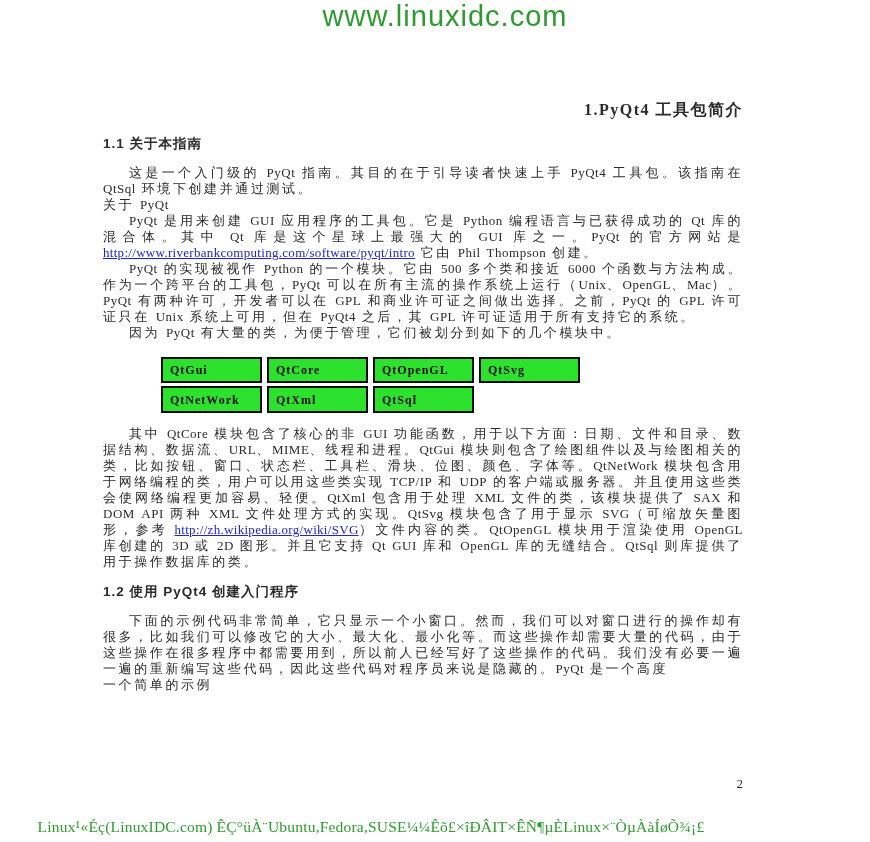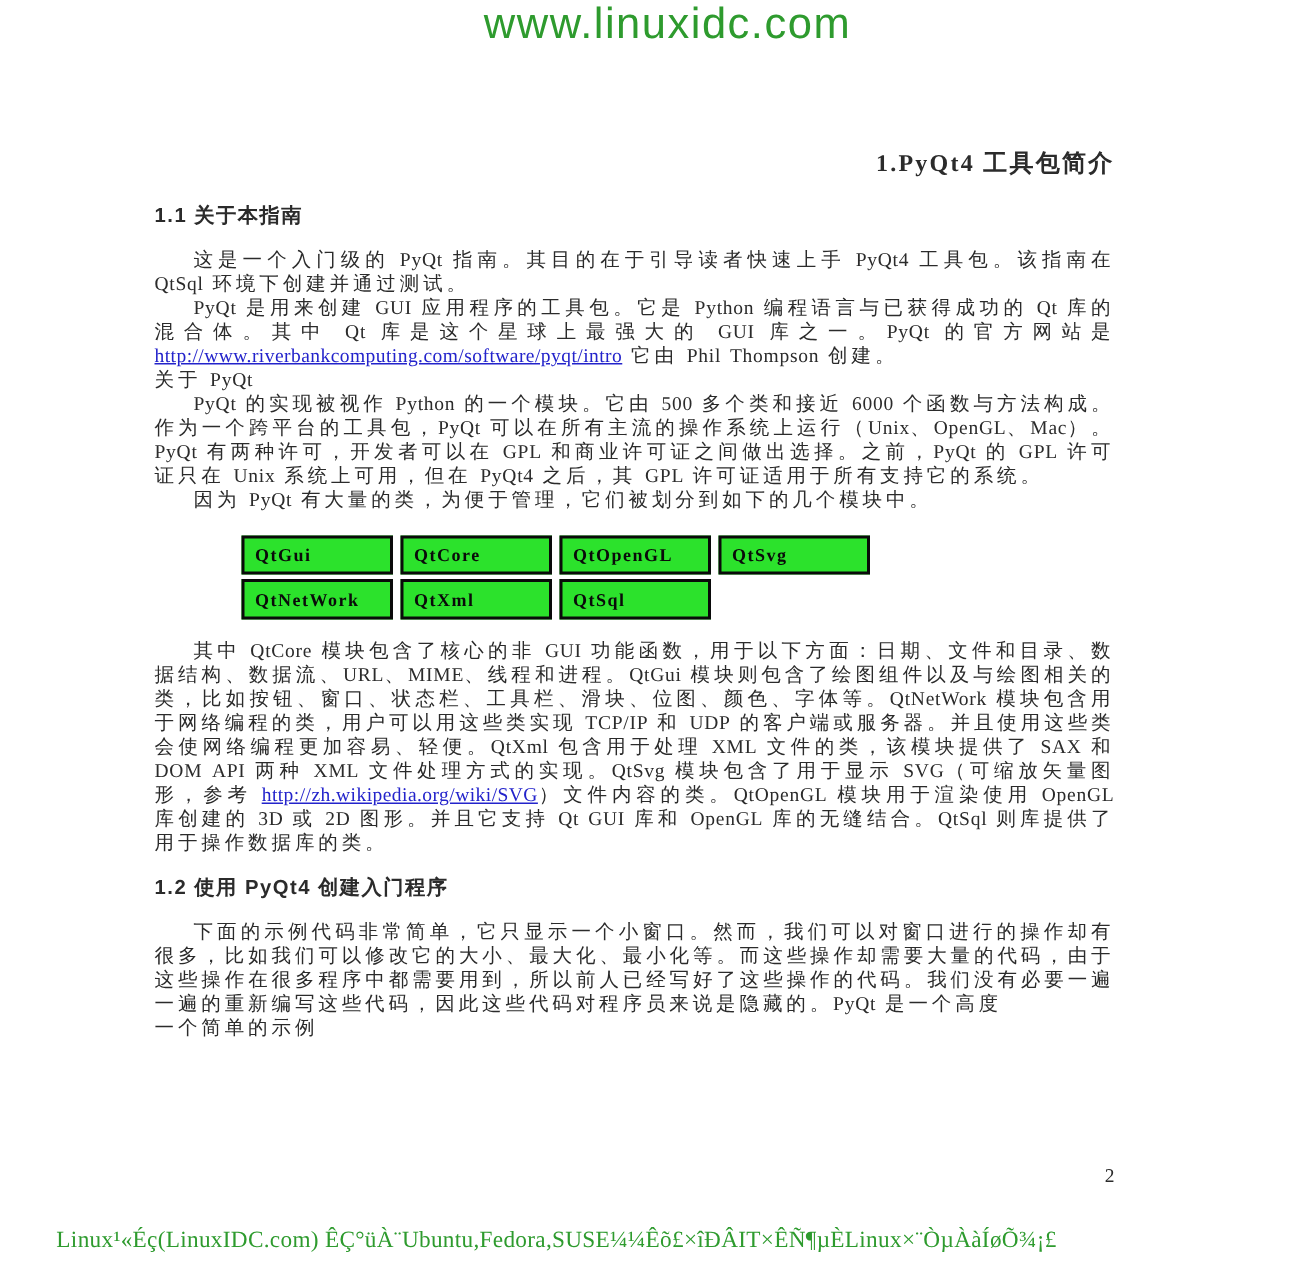--- a/index.html
+++ b/index.html
@@ -70,23 +70,23 @@
   <div class="site-header">www.linuxidc.com</div>
 
   <div class="content">
 
     <div class="chapter-title">1.PyQt4 工具包简介</div>
 
     <div class="section-title">1.1 关于本指南</div>
 
     <p class="body-p indent latinize">这是一个入门级的 <b>PyQt</b> 指南。其目的在于引导读者快速上手 <b>PyQt4</b> 工具包。该指南在 <b>QtSql</b> 环境下创建并通过测试。</p>
 
+    <p class="body-p plain latinize">关于 <b>PyQt</b></p>
+
     <p class="body-p indent"><span class="latinize"><b>PyQt</b> 是用来创建 <b>GUI</b> 应用程序的工具包。它是 <b>Python</b> 编程语言与已获得成功的 <b>Qt</b> 库的混合体。其中 <b>Qt</b> 库是这个星球上最强大的 <b>GUI</b> 库之一。<b>PyQt</b> 的官方网站是</span> <a class="doc-link">http://www.riverbankcomputing.com/software/pyqt/intro</a> <span class="latinize">它由 <b>Phil</b> <b>Thompson</b> 创建。</span></p>
-
-    <p class="body-p plain latinize">关于 <b>PyQt</b></p>
 
     <p class="body-p indent latinize"><b>PyQt</b> 的实现被视作 <b>Python</b> 的一个模块。它由 <b>500</b> 多个类和接近 <b>6000</b> 个函数与方法构成。作为一个跨平台的工具包，<b>PyQt</b> 可以在所有主流的操作系统上运行（<b>Unix</b>、<b>OpenGL</b>、<b>Mac</b>）。<b>PyQt</b> 有两种许可，开发者可以在 <b>GPL</b> 和商业许可证之间做出选择。之前，<b>PyQt</b> 的 <b>GPL</b> 许可证只在 <b>Unix</b> 系统上可用，但在 <b>PyQt4</b> 之后，其 <b>GPL</b> 许可证适用于所有支持它的系统。</p>
 
     <p class="body-p indent latinize">因为 <b>PyQt</b> 有大量的类，为便于管理，它们被划分到如下的几个模块中。</p>
 
     <div class="modules">
       <div class="mod-row">
         <div class="mod-box">QtGui</div>
         <div class="mod-box">QtCore</div>
         <div class="mod-box">QtOpenGL</div>

